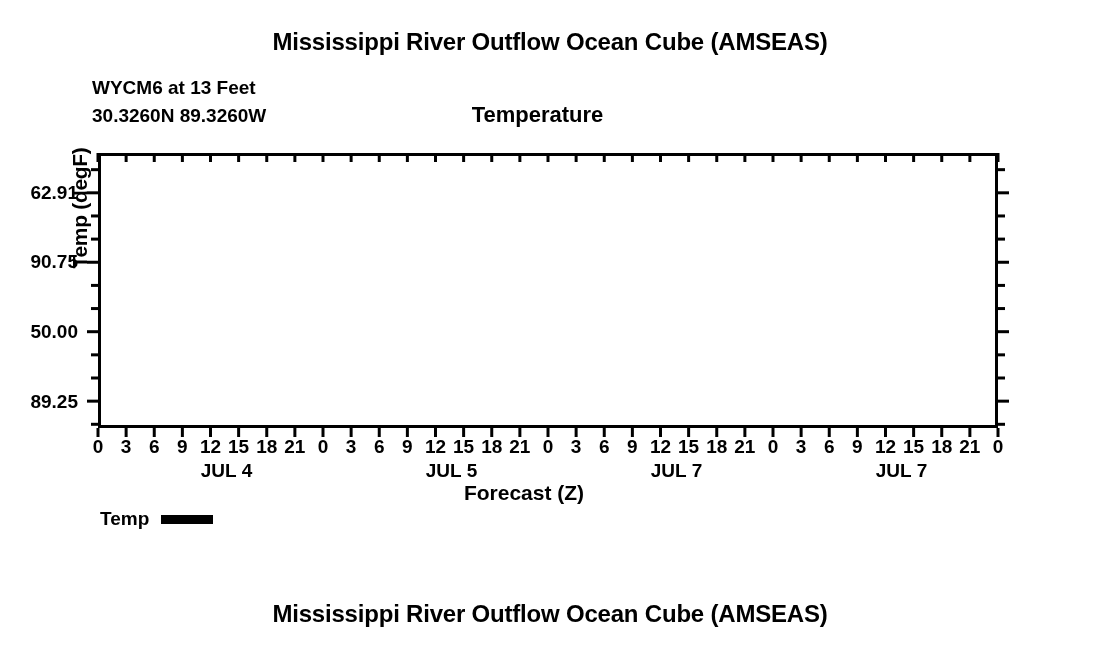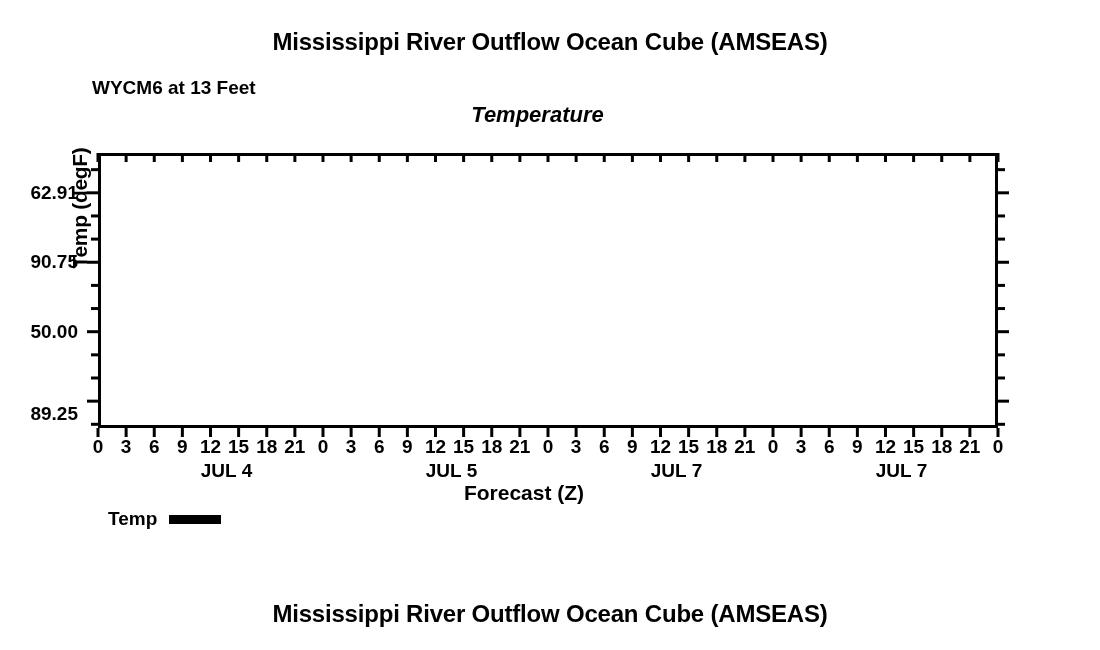--- a/index.html
+++ b/index.html
@@ -54,21 +54,20 @@
     line-height: 28px;
   }
   .subtitle-center {
     position: absolute;
     top: 102px;
     left: 0;
     width: 1075px;
     text-align: center;
     font-size: 22px;
     font-weight: bold;
-    font-style: italic;
   }
   .run-stamp {
     position: absolute;
     top: 104px;
     right: 94px;
     font-size: 19px;
     font-weight: bold;
   }
 
   
@@ -167,47 +166,47 @@
     position: absolute;
     left: 100px;
     top: 508px;
     display: flex;
     align-items: center;
     gap: 12px;
   }
   .legend-text {
     font-size: 19px;
     font-weight: bold;
-    margin-left: 8px;
   }
   .legend-swatch {
     width: 52px;
     height: 9px;
     background: #000000;
   }
 </style>
 </head>
 <body>
 
 <div class="page">
 
   <div class="main-title">Mississippi River Outflow Ocean Cube (AMSEAS)</div>
 
   <div class="station-block">
     <div>WYCM6 at 13 Feet</div>
+    <div>30.3260N  89.3260W</div>
   </div>
 
   <div class="subtitle-center">Temperature</div>
 
   <div class="ylabel">Temp (degF)</div>
   <div class="ytick-labels" id="ytick-labels">
       <div class="ytick-label" style="top: 39.8148px;">62.91</div>
       <div class="ytick-label" style="top: 109.259px;">90.75</div>
       <div class="ytick-label" style="top: 178.704px;">50.00</div>
-      <div class="ytick-label" style="top: 261px;">89.25</div>
+      <div class="ytick-label" style="top: 249px;">89.25</div>
     </div>
 
   <div class="plot-wrap">
     <svg class="grid-svg" id="grid-svg" viewBox="0 0 900 275" preserveAspectRatio="none">
         <line x1="28.125" y1="0" x2="28.125" y2="275" stroke="#b4b4b4" stroke-width="2" stroke-dasharray="9,7"></line>
         <line x1="56.25" y1="0" x2="56.25" y2="275" stroke="#b4b4b4" stroke-width="2" stroke-dasharray="9,7"></line>
         <line x1="84.375" y1="0" x2="84.375" y2="275" stroke="#b4b4b4" stroke-width="2" stroke-dasharray="9,7"></line>
         <line x1="112.5" y1="0" x2="112.5" y2="275" stroke="#b4b4b4" stroke-width="2" stroke-dasharray="9,7"></line>
         <line x1="140.625" y1="0" x2="140.625" y2="275" stroke="#b4b4b4" stroke-width="2" stroke-dasharray="9,7"></line>
         <line x1="168.75" y1="0" x2="168.75" y2="275" stroke="#b4b4b4" stroke-width="2" stroke-dasharray="9,7"></line>

